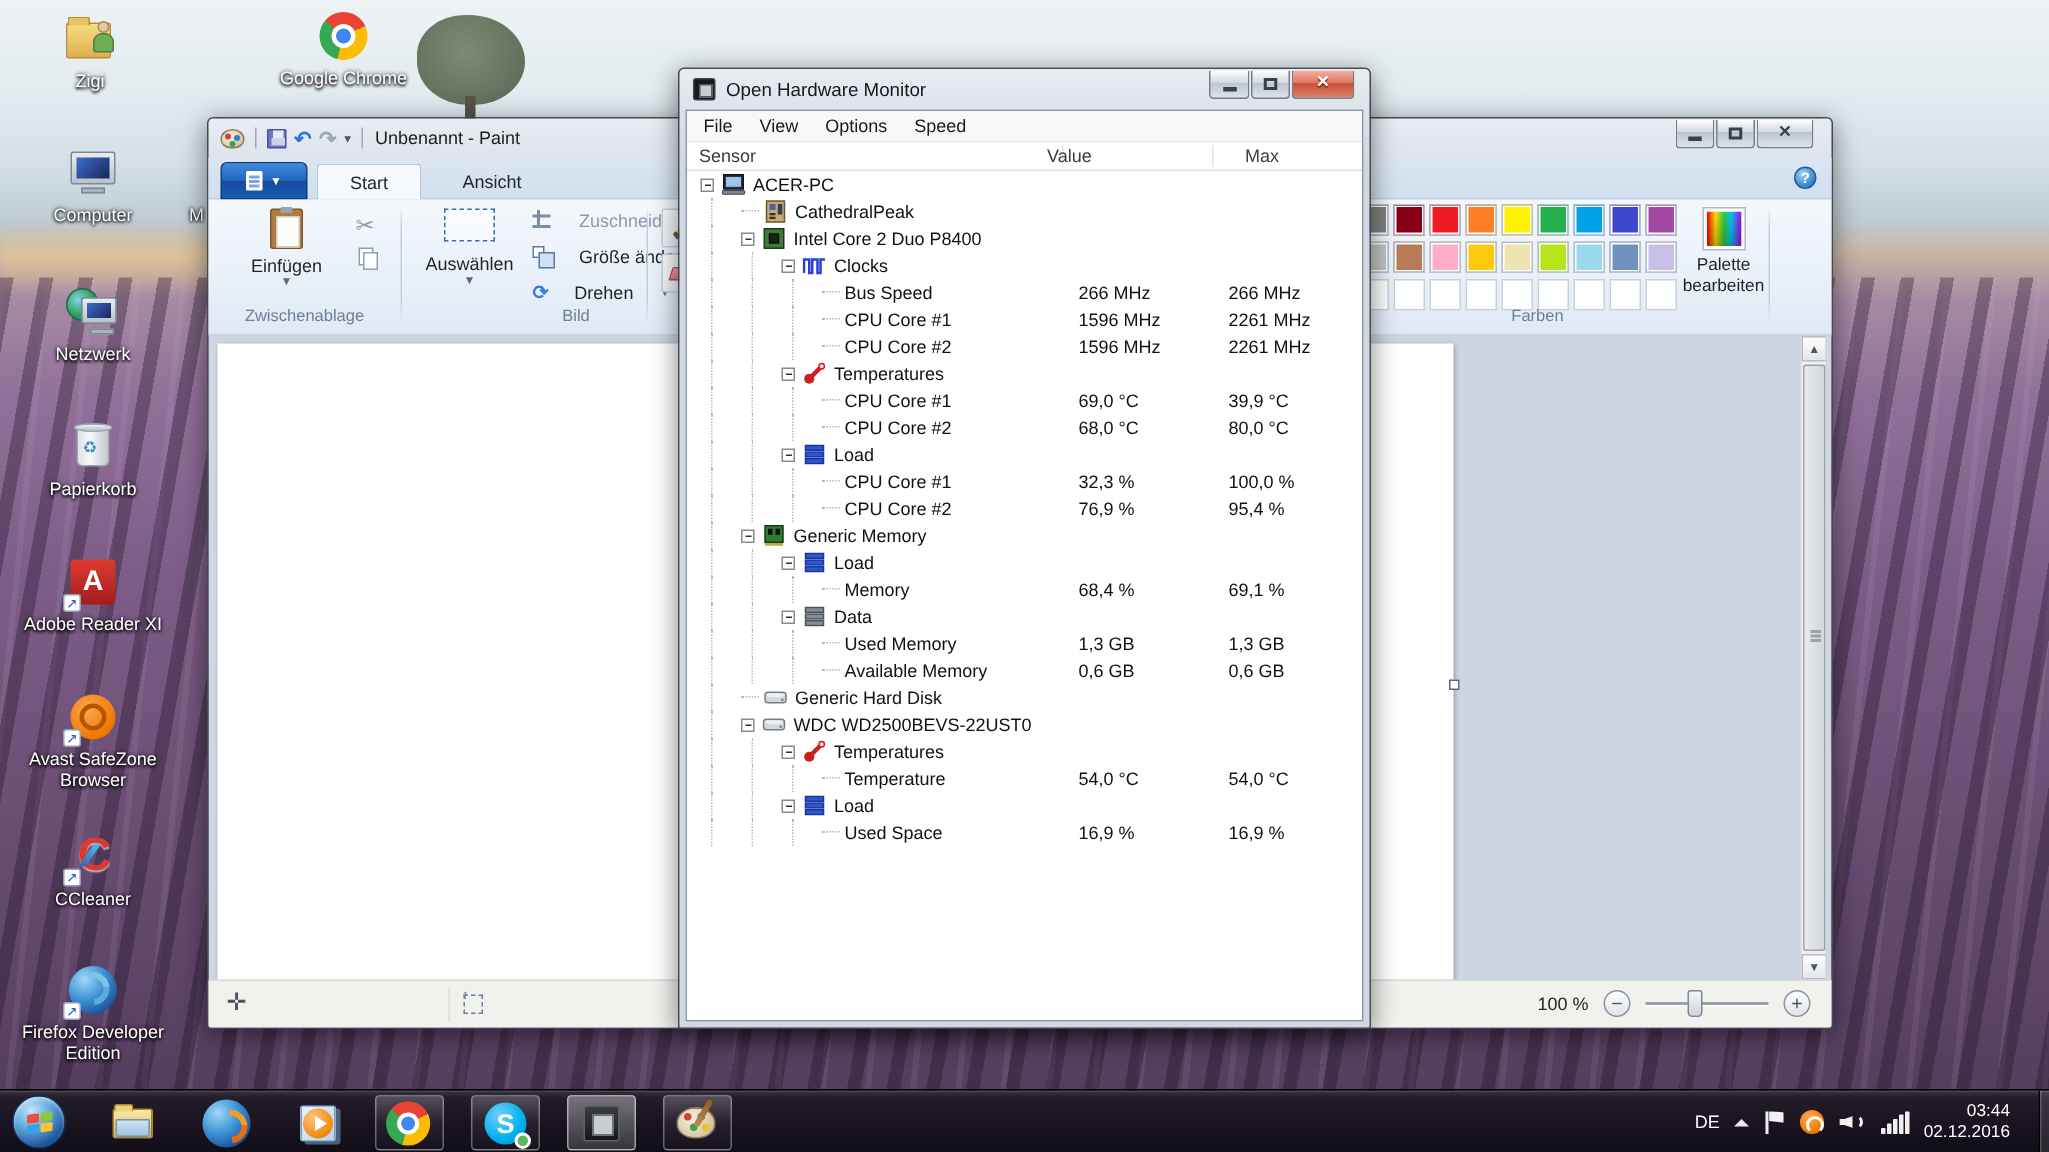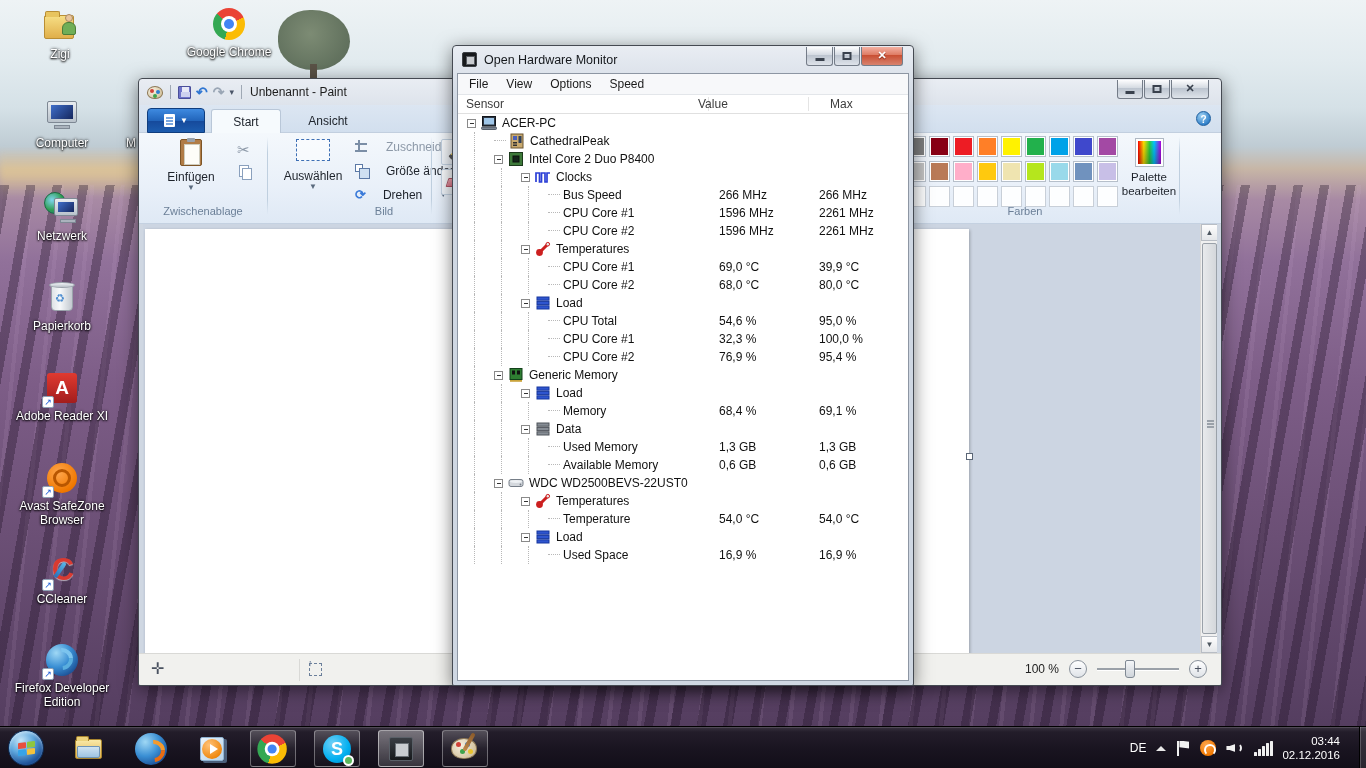--- a/index.html
+++ b/index.html
@@ -610,29 +610,20 @@
                 <rect x="2" y="10.8" width="12" height="3.2"></rect>
               </g>
             </svg></span>
           <span class="t-label">Load</span>
         </div>
         <div class="t-row">
           <span class="t-guide"></span>
           <span class="t-guide"></span>
           <span class="t-guide"></span>
           <span class="t-stub"></span>
-          <span class="t-label">CPU Total</span>
-          <span class="t-val">54,6 %</span>
-          <span class="t-max">95,0 %</span>
-        </div>
-        <div class="t-row">
-          <span class="t-guide"></span>
-          <span class="t-guide"></span>
-          <span class="t-guide"></span>
-          <span class="t-stub"></span>
           <span class="t-label">CPU Core #1</span>
           <span class="t-val">32,3 %</span>
           <span class="t-max">100,0 %</span>
         </div>
         <div class="t-row">
           <span class="t-guide"></span>
           <span class="t-guide"></span>
           <span class="t-guide"></span>
           <span class="t-stub"></span>
           <span class="t-label">CPU Core #2</span>
@@ -695,20 +686,30 @@
           <span class="t-max">1,3 GB</span>
         </div>
         <div class="t-row">
           <span class="t-guide"></span>
           <span class="t-guide"></span>
           <span class="t-guide"></span>
           <span class="t-stub"></span>
           <span class="t-label">Available Memory</span>
           <span class="t-val">0,6 GB</span>
           <span class="t-max">0,6 GB</span>
+        </div>
+        <div class="t-row">
+          <span class="t-guide"></span>
+          <span class="t-stub"></span>
+          <span class="t-ico"><svg width="16" height="16">
+              <rect x="1" y="4.5" width="14" height="7" rx="2" fill="#d4d8dd" stroke="#767e88"></rect>
+              <ellipse cx="8" cy="6.5" rx="6" ry="1.4" fill="#eef1f4"></ellipse>
+              <circle cx="12.5" cy="9.5" r="0.9" fill="#767e88"></circle>
+            </svg></span>
+          <span class="t-label">Generic Hard Disk</span>
         </div>
         <div class="t-row">
           <span class="t-guide"></span>
           <span class="t-exp"></span>
           <span class="t-ico"><svg width="16" height="16">
               <rect x="1" y="4.5" width="14" height="7" rx="2" fill="#d4d8dd" stroke="#767e88"></rect>
               <ellipse cx="8" cy="6.5" rx="6" ry="1.4" fill="#eef1f4"></ellipse>
               <circle cx="12.5" cy="9.5" r="0.9" fill="#767e88"></circle>
             </svg></span>
           <span class="t-label">WDC WD2500BEVS-22UST0</span>

